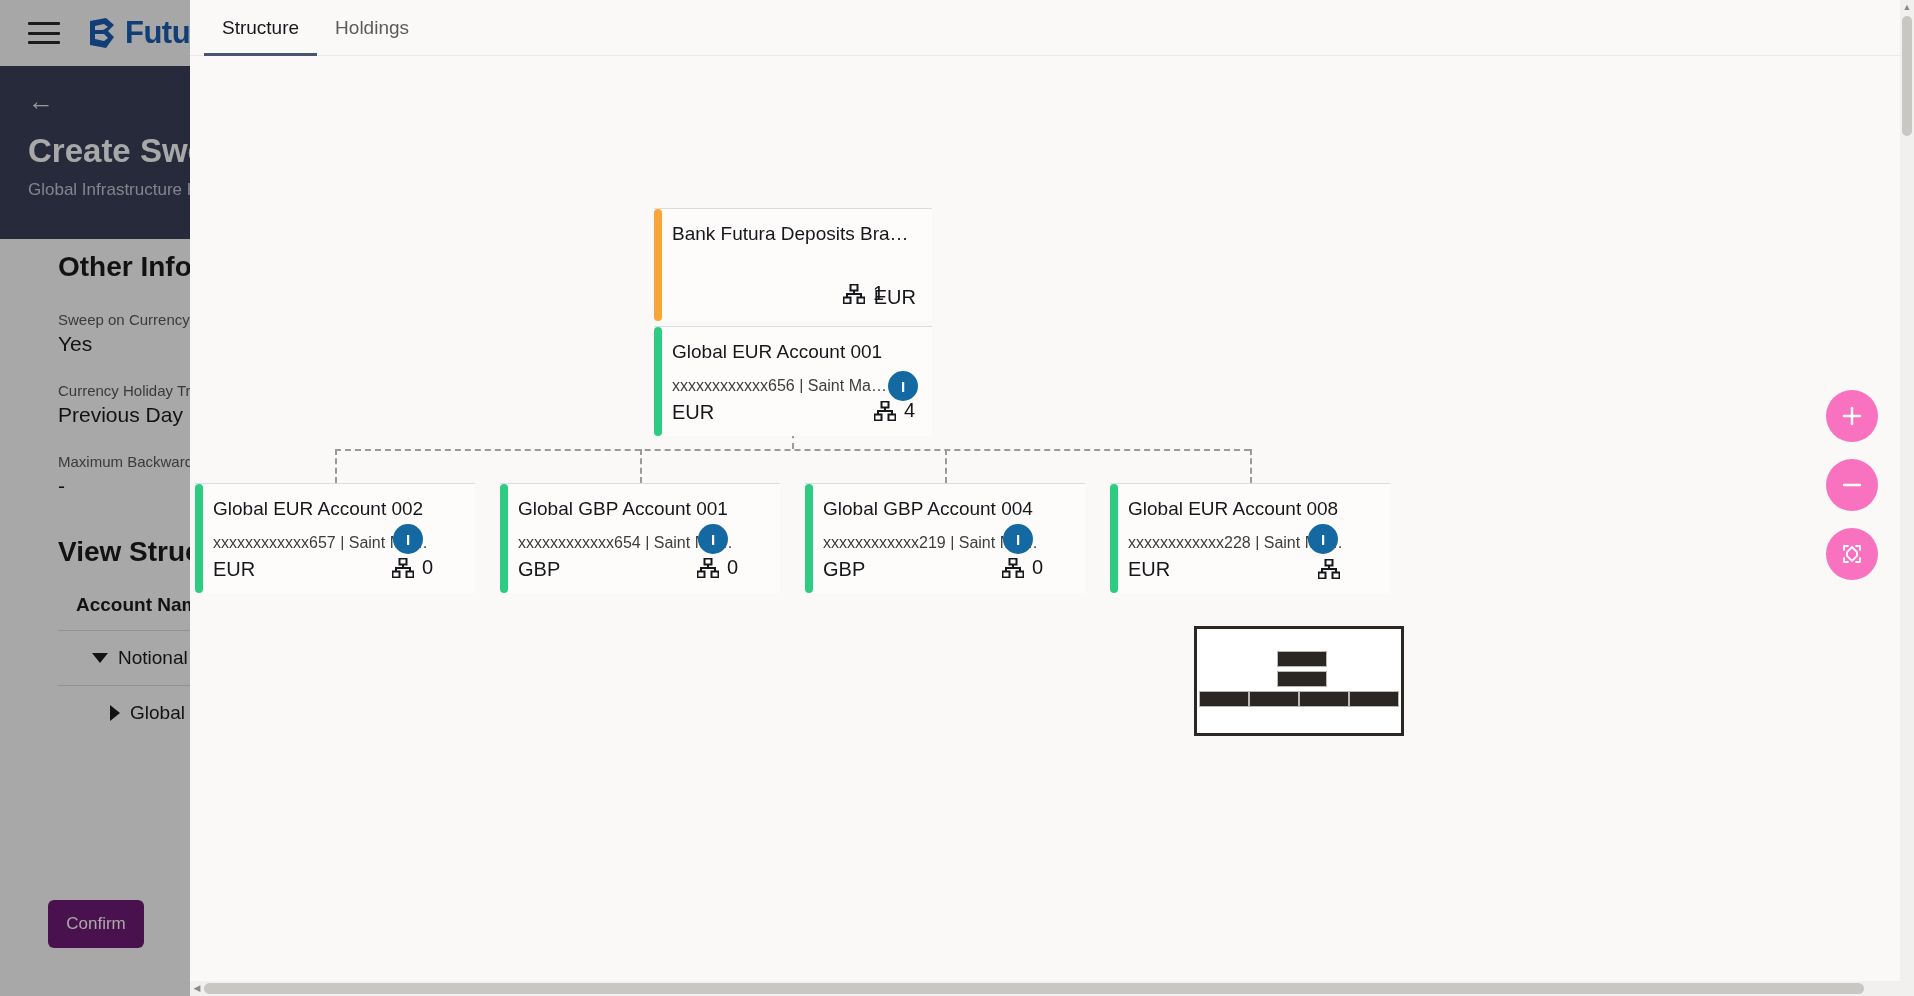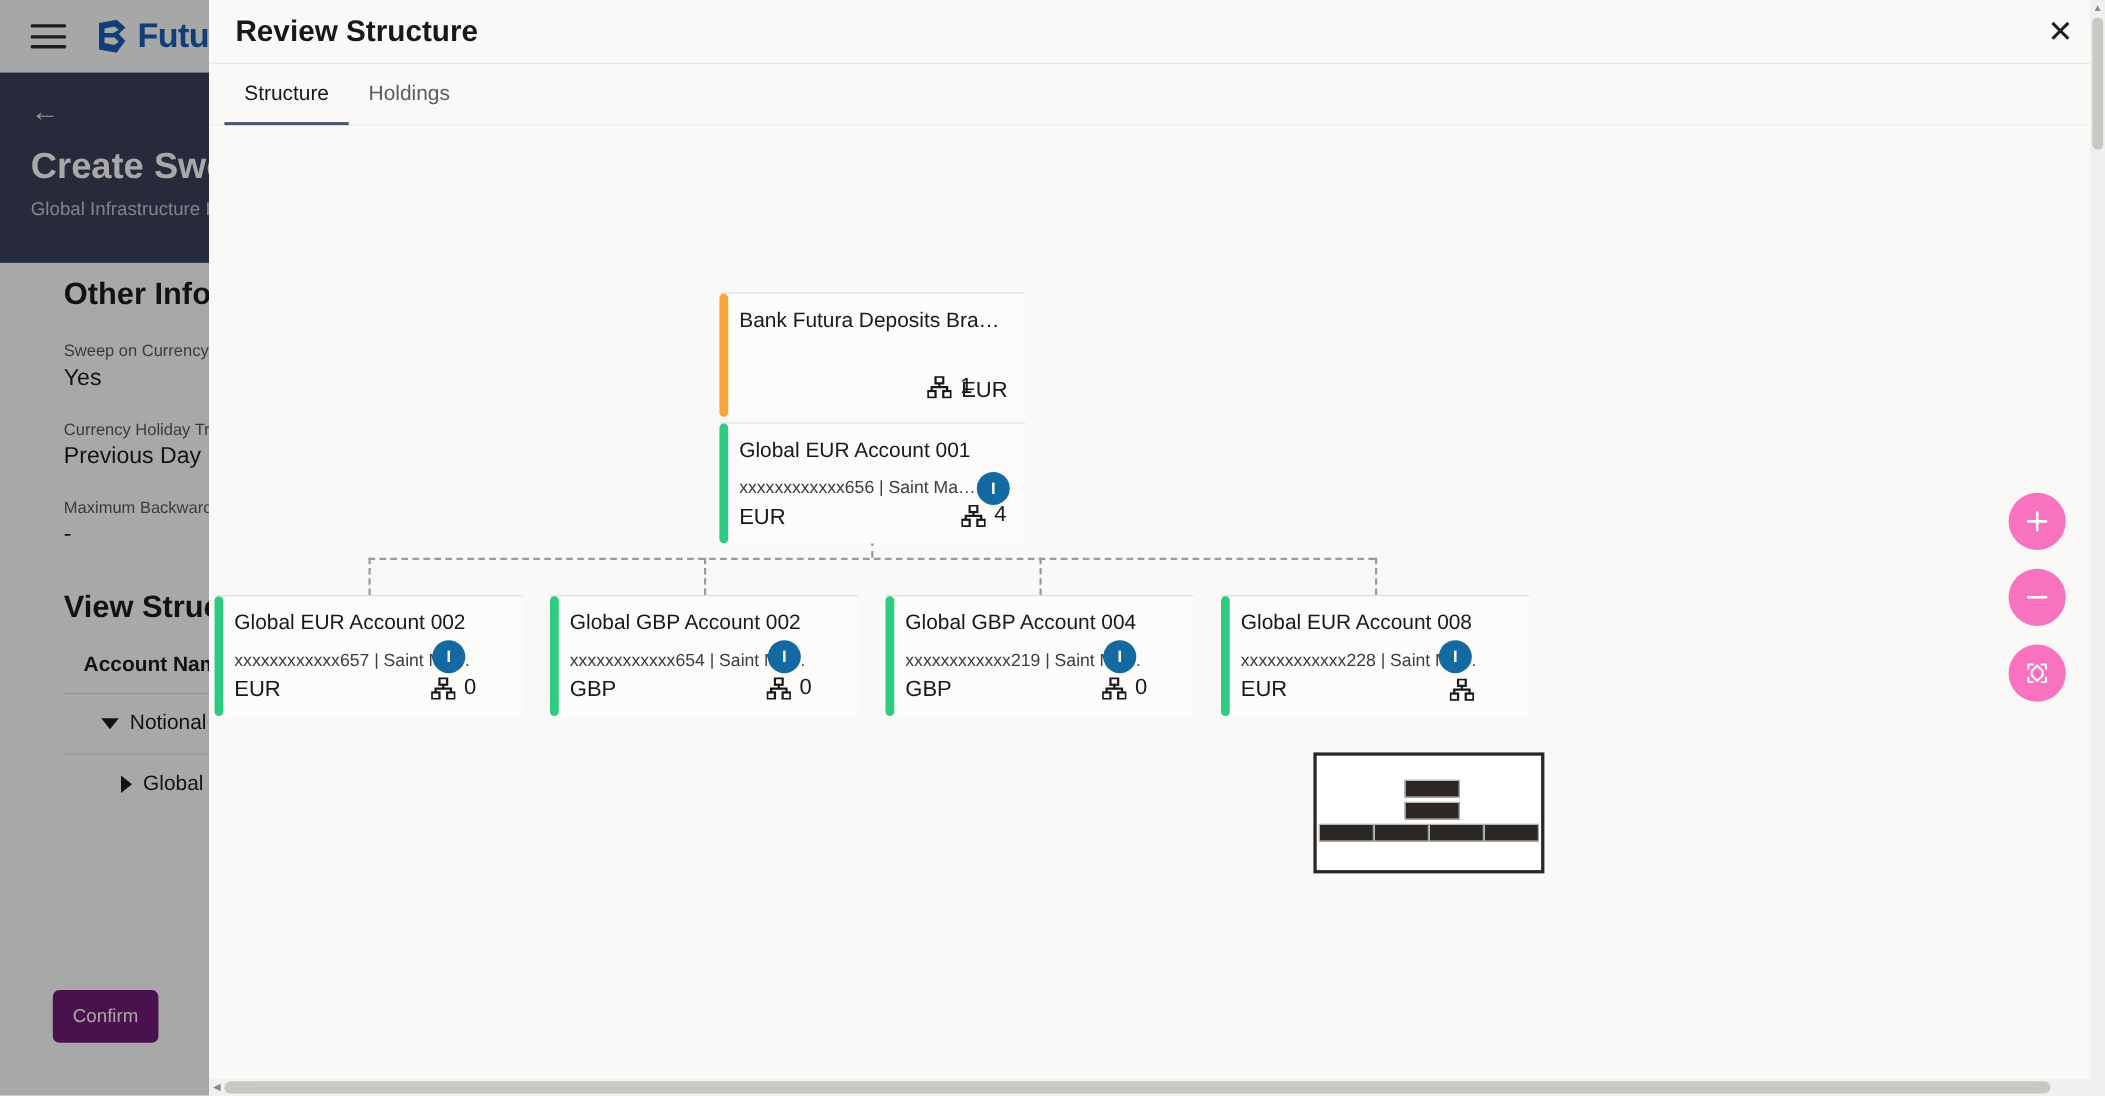--- a/index.html
+++ b/index.html
@@ -277,24 +277,20 @@
     </div>
   </div>
 
   <button class="confirm-btn">Confirm</button>
 </div>
 
 <div class="veil"></div>
 
 <div class="modal">
 
-  <div class="modal-header">
-    <div class="modal-title">Review Structure</div>
-    <button class="modal-close">✕</button>
-  </div>
 
   <div class="tabs">
     <div class="tab active">Structure</div>
     <div class="tab">Holdings</div>
   </div>
 
   <div class="canvas">
 
     <div class="conn conn-v" style="left:602px; top:213px; height:44px;"></div>
     <div class="conn conn-v" style="left:602px; top:355px; height:38px;"></div>
@@ -348,21 +344,21 @@
           <rect x="0.5" y="13.5" width="7" height="6" fill="none" stroke="#16181c" stroke-width="2"></rect>
           <rect x="14.5" y="13.5" width="7" height="6" fill="none" stroke="#16181c" stroke-width="2"></rect>
           <path d="M11 6.5 L11 10 M4 13.5 L4 10 L18 10 L18 13.5" fill="none" stroke="#16181c" stroke-width="2"></path>
         </svg>
         <span>0</span>
       </div>
     </div>
 
     <div class="node leaf" style="left:310px; top:427px;">
       <div class="node-accent" style="background:#2ecc83;"></div>
-      <div class="node-title">Global GBP Account 002</div>
+      <div class="node-title">Global GBP Account 001</div>
       <div class="node-meta">xxxxxxxxxxxx654 | Saint Martin…</div>
       <div class="node-ccy">GBP</div>
       <div class="node-badge" style="right:52px; top:40px;">I</div>
       <div class="node-count" style="right:42px; bottom:14px;">
         <svg class="hier-icon" viewBox="0 0 22 20">
           <rect x="7.5" y="0.5" width="7" height="6" fill="none" stroke="#16181c" stroke-width="2"></rect>
           <rect x="0.5" y="13.5" width="7" height="6" fill="none" stroke="#16181c" stroke-width="2"></rect>
           <rect x="14.5" y="13.5" width="7" height="6" fill="none" stroke="#16181c" stroke-width="2"></rect>
           <path d="M11 6.5 L11 10 M4 13.5 L4 10 L18 10 L18 13.5" fill="none" stroke="#16181c" stroke-width="2"></path>
         </svg>

